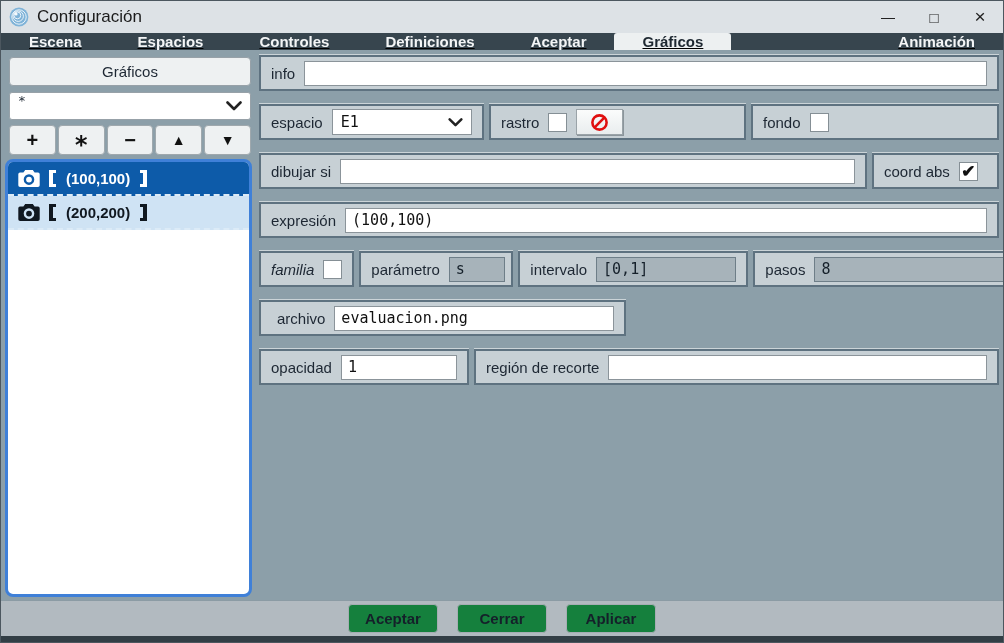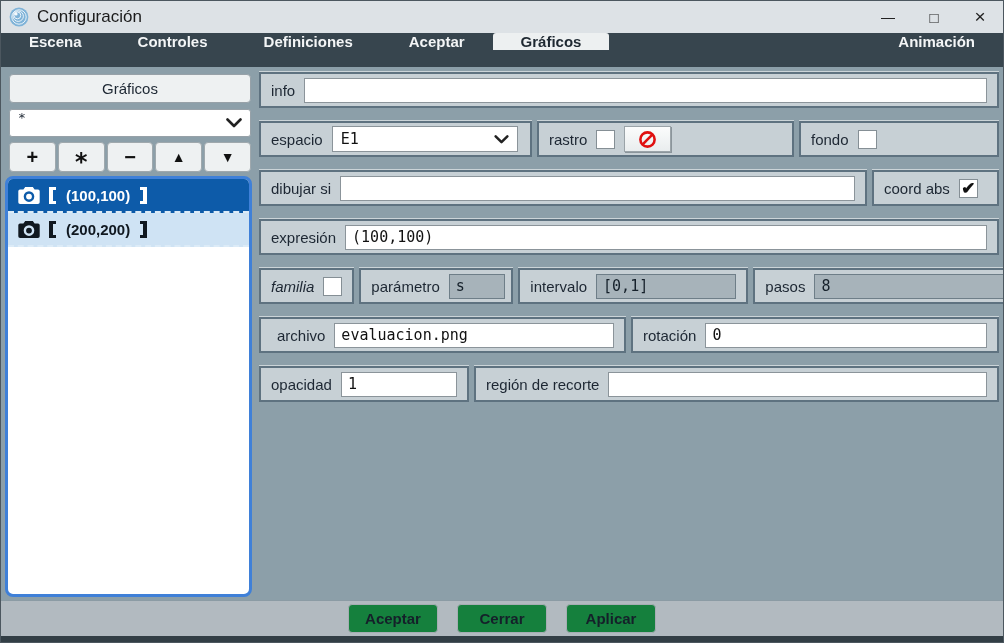--- a/index.html
+++ b/index.html
@@ -11,21 +11,21 @@
   .titlebar{height:32px;background:#dde2e6;display:flex;align-items:center;padding:0 0 0 8px;flex:0 0 auto;}
   .appicon{width:20px;height:20px;margin-right:8px;flex:0 0 auto;}
   .title{font-size:17px;color:#1b1b1b;}
   .tspacer{flex:1;}
   .wbtn{width:46px;height:32px;display:flex;align-items:center;justify-content:center;
         font-size:14px;color:#222;cursor:default;}
   .wbtn.max{font-size:15px;}
   .wbtn.close{font-size:19px;}
 
   
-  .tabbar{height:34px;background:#37454e;display:flex;align-items:flex-start;flex:0 0 auto;}
+  .tabbar{height:17px;background:#37454e;display:flex;align-items:flex-start;flex:0 0 auto;text-decoration:underline;}
   .tab{display:flex;align-items:center;justify-content:center;padding:0 28px;
        color:#f3f5f6;font-size:15px;font-weight:700;cursor:default;}
   .tab.selected{background:#edf0f1;color:#1e2831;border-radius:3px 3px 0 0;}
   .tab.right{margin-left:auto;}
 
   
   .content{flex:1;display:flex;gap:7px;padding:5px 4px 3px 4px;min-height:0;}
 
   
   .sidebar{width:247px;flex:0 0 auto;display:flex;flex-direction:column;min-height:0;}
@@ -78,21 +78,21 @@
 
   
   .footer{height:36px;background:#b2bac0;border-top:1px solid #8b9ba4;display:flex;
           align-items:center;justify-content:center;gap:19px;flex:0 0 auto;}
   .fbtn{width:90px;height:29px;background:#15803d;border:1px solid #a6adb3;border-radius:4px;
         display:flex;align-items:center;justify-content:center;font-size:15px;font-weight:600;
         color:#15202a;cursor:default;}
   .bottomstrip{height:6px;background:#323e45;flex:0 0 auto;}
 
   
-  .w-espacio{width:273px;} .w-rastro{width:257px;} .w-coordabs{width:127px;}
+  .w-espacio{width:225px;} .w-rastro{width:257px;} .w-coordabs{width:127px;}
   .w-familia{width:100px;font-style:italic;} .w-parametro{width:154px;} .w-intervalo{width:230px;}
   .w-archivo{width:367px;padding-left:16px;} .w-opacidad{width:210px;}
   .in-espacio{width:186px;} .in-param{width:56px;} .in-opac{width:116px;} .in-archivo{width:286px;}
 </style>
 </head>
 <body>
 
 <div class="window">
 
   <div class="titlebar">
@@ -105,20 +105,21 @@
     </svg>
     <span class="title">Configuración</span>
     <span class="tspacer"></span>
     <span class="wbtn">—</span>
     <span class="wbtn max">□</span>
     <span class="wbtn close">×</span>
   </div>
 
   <div class="tabbar">
     <div class="tab">Escena</div>
+    <div class="tab">Espacios</div>
     <div class="tab">Controles</div>
     <div class="tab">Definiciones</div>
     <div class="tab">Aceptar</div>
     <div class="tab selected">Gráficos</div>
     <div class="tab right">Animación</div>
   </div>
 
   <div class="content">
 
     <aside class="sidebar">
@@ -233,24 +234,20 @@
           <span class="lbl">pasos</span>
           <input class="dis fillin" type="text" value="8" style="">
         </div>
       </div>
 
       <div class="frow">
         <div class="grp w-archivo">
           <span class="lbl">archivo</span>
           <input class="in-archivo" type="text" value="evaluacion.png" style="">
         </div>
-        <div class="grp fill">
-          <span class="lbl">rotación</span>
-          <input class="fillin" type="text" value="0" style="">
-        </div>
       </div>
 
       <div class="frow">
         <div class="grp w-opacidad">
           <span class="lbl">opacidad</span>
           <input class="in-opac" type="text" value="1" style="">
         </div>
         <div class="grp fill">
           <span class="lbl">región de recorte</span>
           <input class="fillin" type="text" value="" style="">

